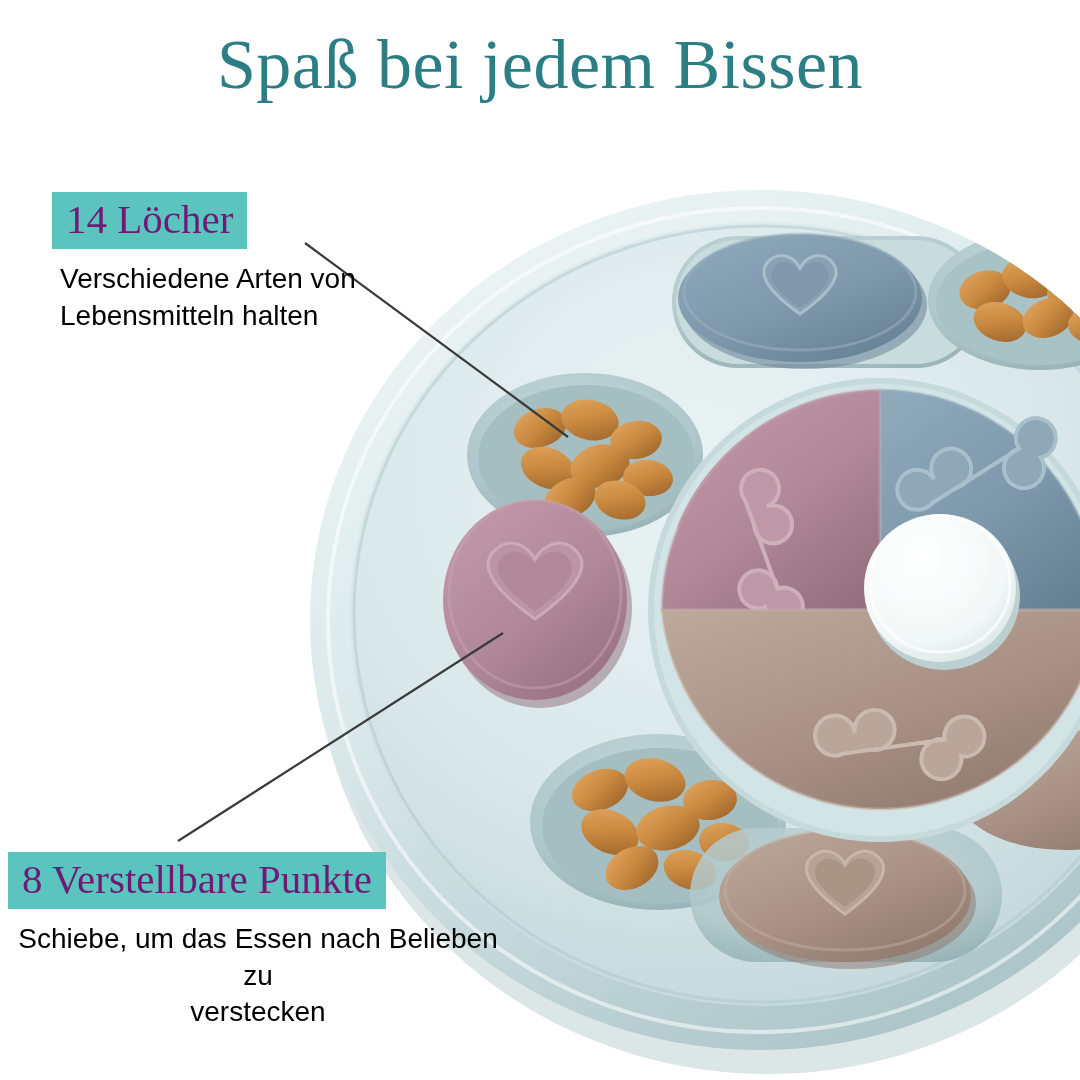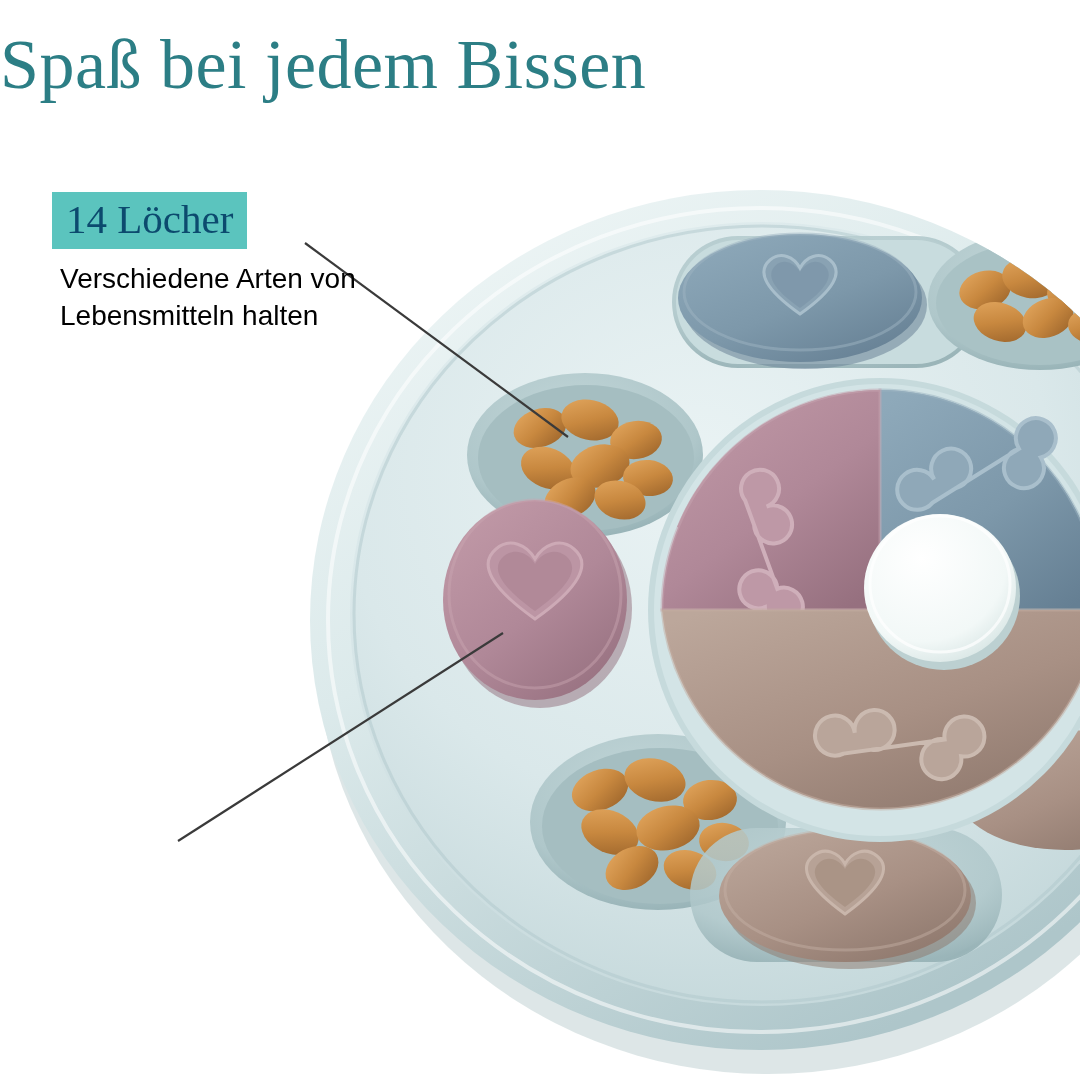--- a/index.html
+++ b/index.html
@@ -15,21 +15,21 @@
     overflow: hidden;
     font-family: "Liberation Sans", sans-serif;
   }
 
   
   #headline {
     position: absolute;
     top: 30px;
     left: 0;
     width: 1080px;
-    text-align: left;
+    text-align: center;
     font-family: "Liberation Serif", serif;
     font-size: 70px;
     line-height: 1.0;
     color: #2C7E85;
     letter-spacing: 0.5px;
     white-space: nowrap;
   }
 
   
   #product {
@@ -37,21 +37,21 @@
     left: 0; top: 0;
     width: 1080px;
     height: 1080px;
   }
 
   
   .callout { position: absolute; }
   .badge {
     display: inline-block;
     background: #5BC4BE;
-    color: #0c4a6e;
+    color: #701a75;
     font-family: "Liberation Serif", serif;
     font-size: 41px;
     line-height: 1.18;
     padding: 3px 14px 6px 14px;
     white-space: nowrap;
   }
   .desc {
     color: #000000;
     font-family: "Liberation Sans", sans-serif;
     font-size: 28px;
@@ -274,14 +274,19 @@
   </svg>
 
   <div id="headline">Spaß bei jedem Bissen</div>
 
   <div class="callout" id="callout-holes">
     <div class="badge">14 Löcher</div>
     <div class="desc">Verschiedene Arten von
 Lebensmitteln halten</div>
   </div>
 
+  <div class="callout" id="callout-points">
+    <div class="badge">8 Verstellbare Punkte</div>
+    <div class="desc">Schiebe, um das Essen nach Belieben zu
+verstecken</div>
+  </div>
 
 </div>
 
 </body></html>

